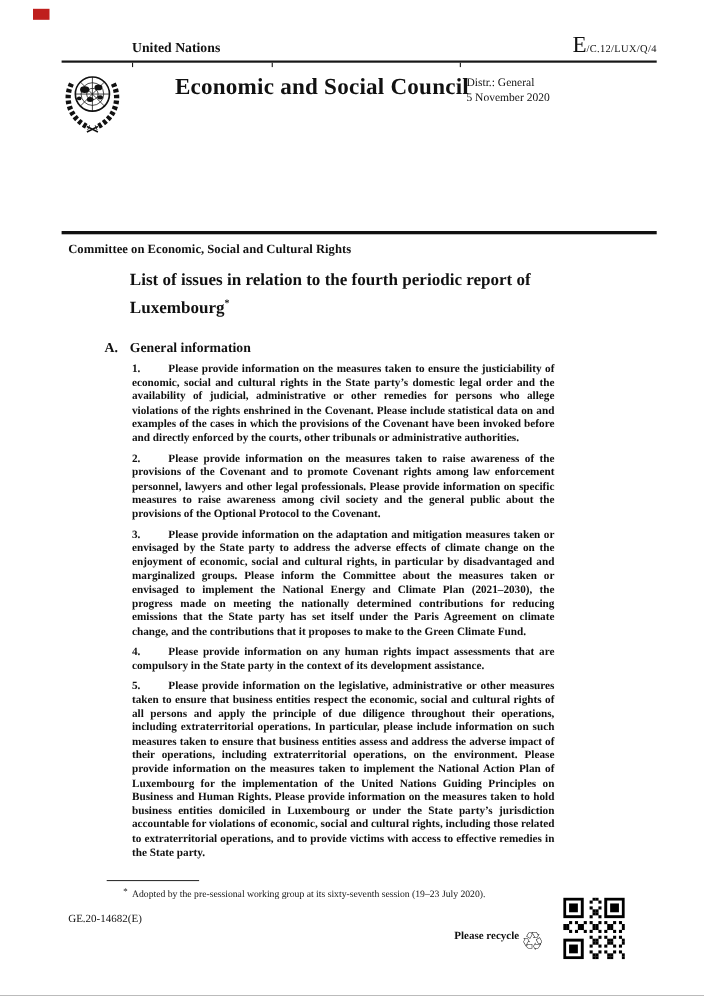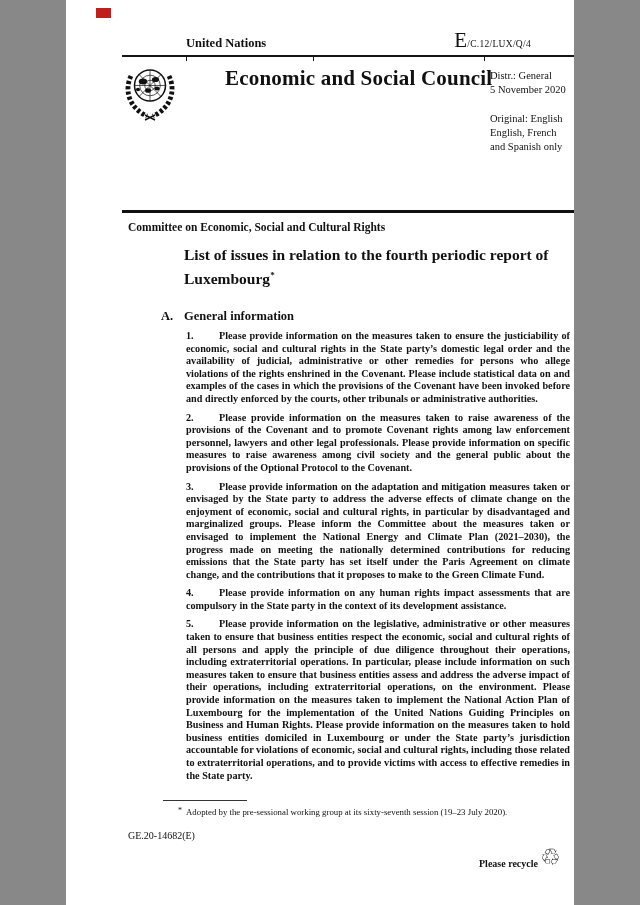--- a/index.html
+++ b/index.html
@@ -1,17 +1,17 @@
 <!DOCTYPE html>
 <html><head>
 <meta charset="utf-8">
 <style>
   html,body{margin:0;padding:0;background:#888;}
   .page{
-    position:relative;width:508px;height:905px;background:#ffffff;
+    position:relative;width:640px;height:905px;background:#ffffff;
     font-family:"Liberation Serif","DejaVu Serif",serif;color:#111;overflow:hidden;
     margin:0 auto;
   }
   .abs{position:absolute;}
   .red-marker{left:30px;top:8px;width:15px;height:10px;background:#bf1f1d;}
   .un-left{left:120px;top:36px;font-weight:bold;font-size:12.5px;}
   .doc-symbol{top:28px;right:43px;display:flex;align-items:baseline;}
   .sym-e{font-size:21px;font-weight:normal;}
   .sym-rest{font-size:9.5px;letter-spacing:.3px;}
   .header-rule{left:56px;top:55px;width:541px;height:2px;background:#161616;}
@@ -34,21 +34,21 @@
   .fn-marker{font-size:8px;vertical-align:2px;padding-right:4px;}
   .ge-number{left:62px;top:830px;font-size:10px;}
   .barcode{left:58px;top:847px;width:96px;}
   .bars{width:95px;height:19px;
     background:repeating-linear-gradient(90deg,
       #000 0 2px,#fff 2px 3px,#000 3px 4px,#fff 4px 6px,#000 6px 9px,#fff 9px 10px,
       #000 10px 11px,#fff 11px 12px,#000 12px 14px,#fff 14px 16px);
     border-left:2px solid #000;border-right:2px solid #000;}
   .barcode-label{font-family:"DejaVu Sans Mono",monospace;font-size:7.5px;letter-spacing:4.6px;
     margin-top:1px;white-space:nowrap;}
-  .recycle{left:413px;top:846px;display:flex;align-items:flex-end;}
+  .recycle{left:413px;top:846px;display:flex;align-items:flex-start;}
   .recycle-label{font-size:10px;font-weight:bold;}
   .recycle-glyph{font-family:"DejaVu Sans",sans-serif;font-size:23px;line-height:23px;margin-left:2px;}
   .qr{left:512px;top:816px;width:56px;height:56px;}
   .qr svg{display:block;}
 </style>
 </head>
 <body>
 
 <div class="page">
 
@@ -88,24 +88,20 @@
       </g>
       <path d="M22,51 L32,56 M32,51 L22,56" stroke="#111" stroke-width="1.4" fill="none"></path>
     </svg>
   </div>
 
   <div class="abs council-title">Economic and Social Council</div>
 
   <div class="abs distr-block">
     <div>Distr.: General</div>
     <div>5 November 2020</div>
-  </div>
-  <div class="abs orig-block">
-    <div>Original: English</div>
-    <div>English, French and Spanish only</div>
   </div>
 
   <div class="abs thick-rule"></div>
 
   <div class="abs doc-title">
     <span>List of issues in relation to the fourth periodic report of Luxembourg</span><sup>*</sup>
   </div>
 
   <div class="abs committee">Committee on Economic, Social and Cultural Rights</div>
 

